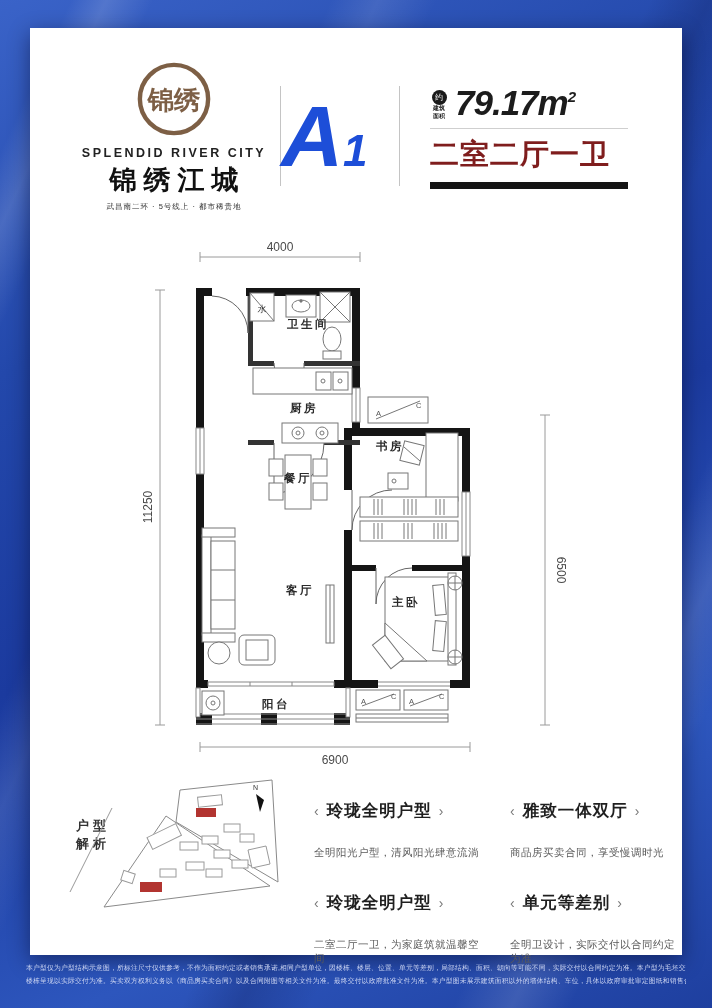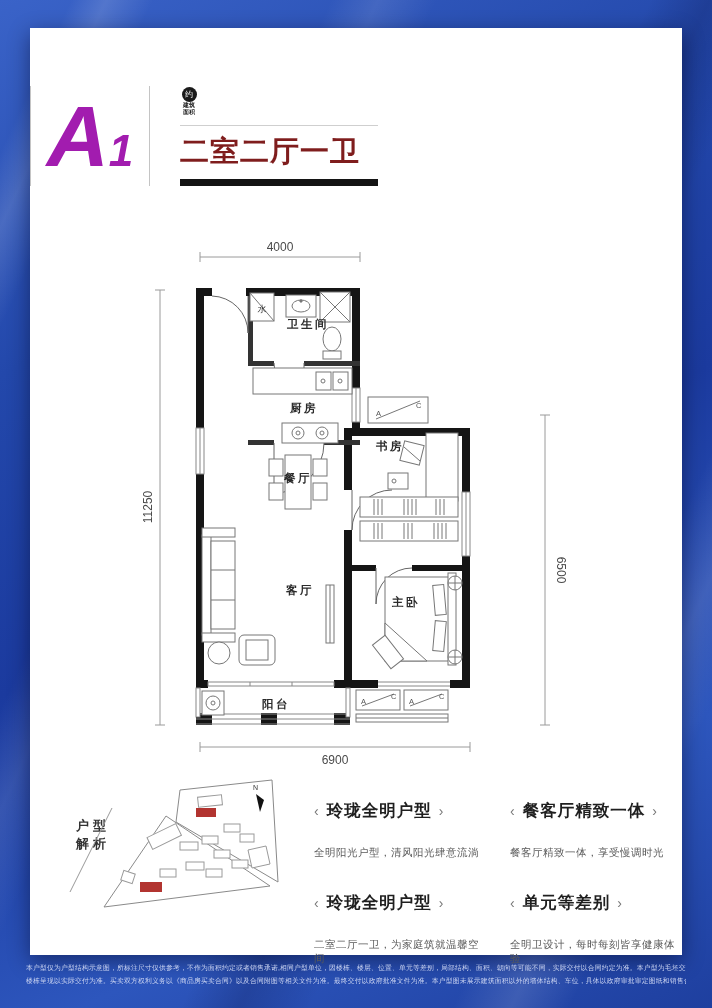--- a/index.html
+++ b/index.html
@@ -16,21 +16,21 @@
     box-shadow:0 6px 20px rgba(0,0,25,.45);}
   
   .header{position:absolute;left:0;top:28px;width:652px;height:160px;display:flex;align-items:center;}
   .logo-col{width:212px;margin-left:38px;text-align:center;color:#1c1c1c;}
   .seal{width:78px;height:78px;margin:0 auto 4px auto;}
   .brand-en{font-size:12.5px;font-weight:bold;letter-spacing:2.5px;color:#222;}
   .brand-cn{font-family:"Liberation Serif","DejaVu Serif",serif;font-size:27px;font-weight:bold;
     letter-spacing:7px;color:#111;margin-top:2px;text-indent:7px;}
   .brand-tag{font-size:7.5px;letter-spacing:1px;color:#333;margin-top:4px;}
   .vdiv{width:1px;height:100px;background:#c4c4c4;}
-  .unit-col{width:118px;text-align:center;font-style:italic;color:#a21caf;}
+  .unit-col{width:118px;font-style:italic;color:#1d4ed8;}
   .unit-code{font-size:86px;font-weight:900;line-height:1;}
   .unit-sub{font-size:44px;font-weight:900;}
   .area-col{width:198px;margin-left:30px;}
   .area-row{display:flex;align-items:flex-end;gap:7px;}
   .area-badge{display:flex;flex-direction:column;align-items:center;width:18px;padding-bottom:3px;}
   .badge-circle{width:15px;height:15px;border-radius:50%;background:#1a1a1a;color:#fff;font-size:8px;
     display:flex;align-items:center;justify-content:center;}
   .badge-lab{font-size:6px;color:#1a1a1a;line-height:1.25;font-weight:bold;}
   .area-value{font-size:35px;font-weight:900;font-style:italic;color:#1c1c1c;letter-spacing:-1px;}
   .area-value sup{font-size:15px;}
@@ -55,32 +55,42 @@
   .roomtxt{font-size:11.5px;fill:#2b2b2b;letter-spacing:2.5px;font-weight:bold;}
   .actxt{font-size:7.5px;fill:#555;}
 </style>
 </head>
 <body>
 
 <div class="page">
   <div class="card">
 
     <div class="header">
+      <div class="logo-col">
+        <svg class="seal" viewBox="0 0 80 80">
+          <circle cx="40" cy="40" r="35" fill="none" stroke="#7d5f45" stroke-width="4.5"></circle>
+          <text x="40" y="50" text-anchor="middle" font-size="27" fill="#7d5f45" font-weight="bold">锦绣</text>
+        </svg>
+        <div class="brand-en">SPLENDID RIVER CITY</div>
+        <div class="brand-cn">锦绣江城</div>
+        <div class="brand-tag">武昌南二环 · 5号线上 · 都市稀贵地</div>
+      </div>
       <div class="vdiv"></div>
       <div class="unit-col">
         <span class="unit-code">A</span><span class="unit-sub">1</span>
       </div>
       <div class="vdiv"></div>
       <div class="area-col">
         <div class="area-row">
           <div class="area-badge">
             <div class="badge-circle">约</div>
             <div class="badge-lab">建筑</div>
             <div class="badge-lab">面积</div>
           </div>
+          <div class="area-value"><span>79.17m</span><sup>2</sup></div>
         </div>
         <div class="area-rule"></div>
         <div class="layout-text">二室二厅一卫</div>
         <div class="layout-bar"></div>
       </div>
     </div>
 
     <svg class="plan-svg" width="640" height="530" viewBox="0 0 640 530">
 
       <g stroke="#9a9a9a" stroke-width="1">
@@ -333,40 +343,40 @@
         <div class="feat-title">
             <span class="chev">‹</span>
             <span>玲珑全明户型</span>
             <span class="chev">›</span>
           </div>
         <div class="feat-desc">全明阳光户型，清风阳光肆意流淌</div>
       </div>
       <div>
         <div class="feat-title">
             <span class="chev">‹</span>
-            <span>餐客厅精致一体</span>
+            <span>雅致一体双厅</span>
             <span class="chev">›</span>
           </div>
-        <div class="feat-desc">餐客厅精致一体，享受慢调时光</div>
+        <div class="feat-desc">商品房买卖合同，享受慢调时光</div>
       </div>
       <div>
         <div class="feat-title">
             <span class="chev">‹</span>
             <span>玲珑全明户型</span>
             <span class="chev">›</span>
           </div>
         <div class="feat-desc">二室二厅一卫，为家庭筑就温馨空间</div>
       </div>
       <div>
         <div class="feat-title">
             <span class="chev">‹</span>
             <span>单元等差别</span>
             <span class="chev">›</span>
           </div>
-        <div class="feat-desc">全明卫设计，每时每刻皆享健康体验</div>
+        <div class="feat-desc">全明卫设计，实际交付以合同约定为准</div>
       </div>
     </div>
   </div>
 
   <div class="disclaimer">
     <div>本户型仅为户型结构示意图，所标注尺寸仅供参考，不作为面积约定或者销售承诺,相同户型单位，因楼栋、楼层、位置、单元等差别，局部结构、面积、朝向等可能不同，实际交付以合同约定为准。本户型为毛坯交付，户型图内的家具摆放仅为客户装修参考，非交付标准。</div>
     <div>楼栋呈现以实际交付为准。买卖双方权利义务以《商品房买卖合同》以及合同附图等相关文件为准。最终交付以政府批准文件为准。本户型图未展示建筑面积以外的墙体结构、车位，具体以政府审批审定图纸和销售合同为准。印刷时间：2025年02月,本公司保留对宣传资料修改的权利，敬请留意最新资料。</div>
   </div>
 </div>
 

